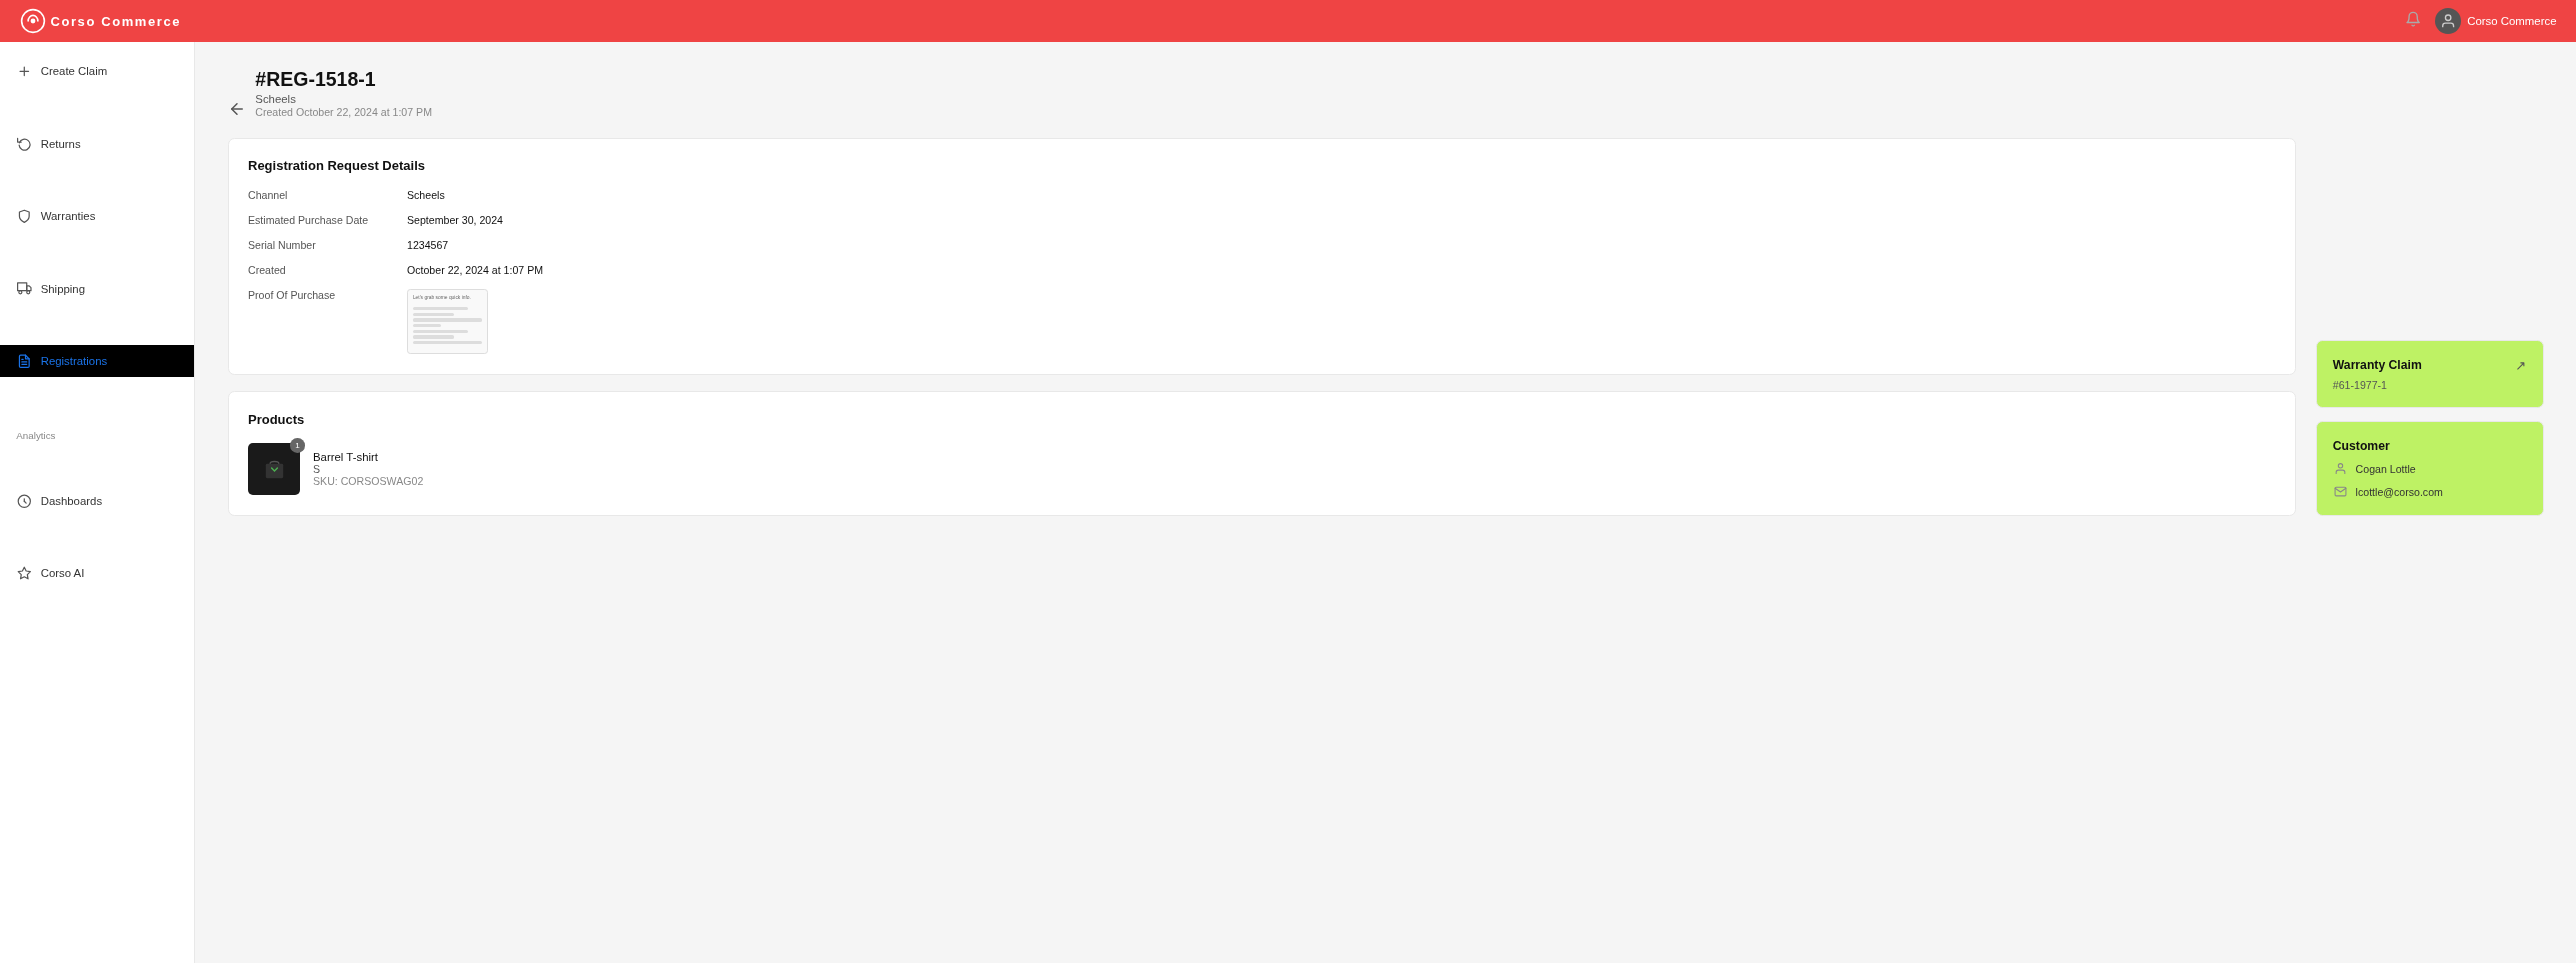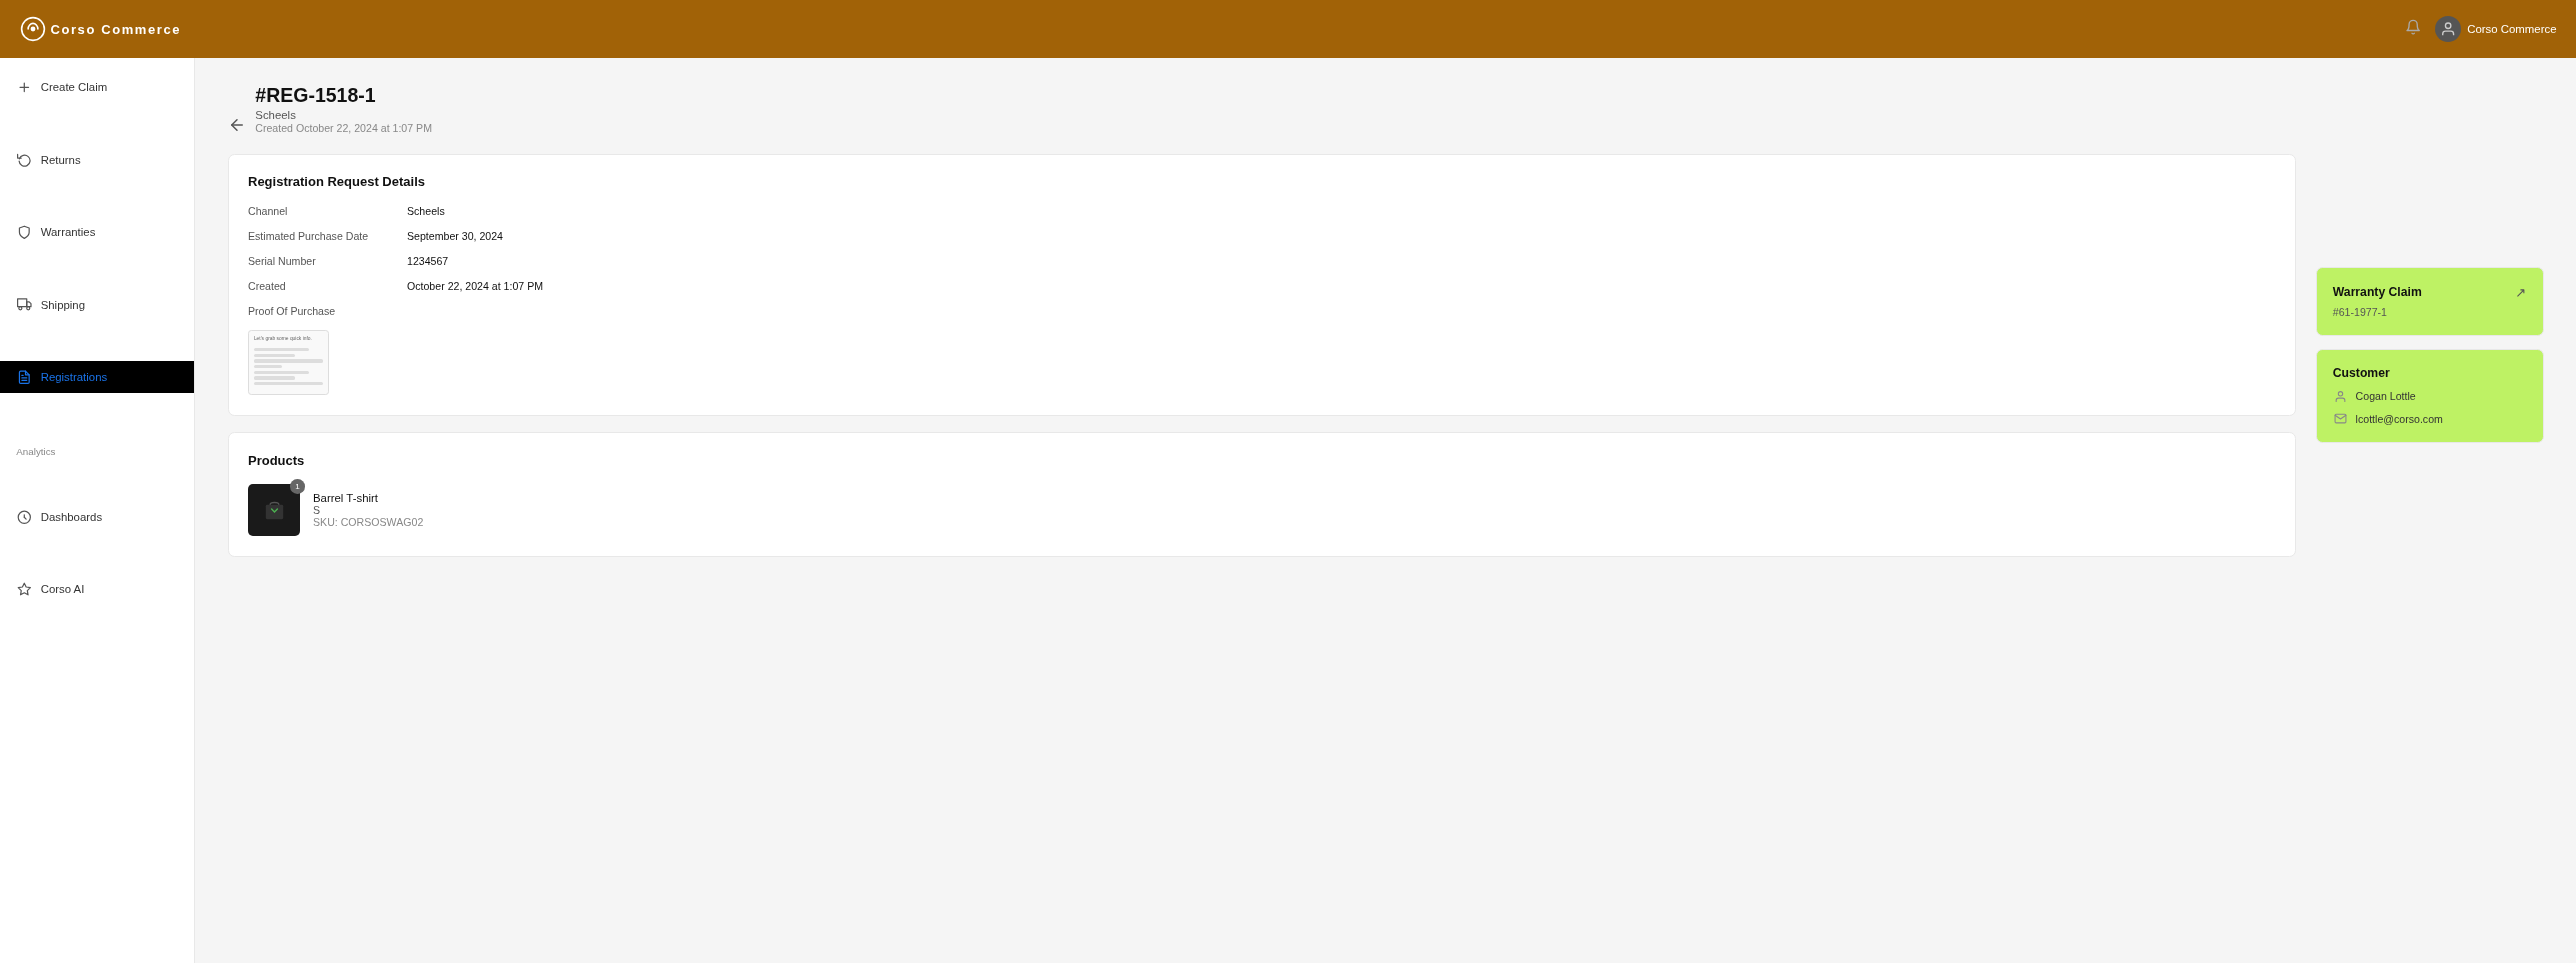--- a/index.html
+++ b/index.html
@@ -1,21 +1,21 @@
 <!DOCTYPE html>
 <html style="font-size:13px"><head>
   <meta charset="utf-8">
   <style>
     * { box-sizing: border-box; margin: 0; padding: 0; }
     body { font-family: -apple-system, BlinkMacSystemFont, 'Segoe UI', sans-serif; background: #f5f5f5; display: flex; flex-direction: column; height: 100vh; overflow: hidden; }
 
     
     .topnav {
-      background: #a16207;
-      height: 58px;
+      background: #ef4444;
+      height: 42px;
       display: flex;
       align-items: center;
       justify-content: space-between;
       padding: 0 19.5px;
       flex-shrink: 0;
     }
     .corso-logo {
       display: flex;
       align-items: center;
       gap: 4.9px;
@@ -140,21 +140,21 @@
     .page-date {
       font-size: 10.6px;
       color: #888;
       margin-top: 1.6px;
     }
 
     
     .two-col {
       display: flex;
       gap: 19.5px;
-      align-items: center;
+      align-items: flex-end;
     }
     .main-col {
       flex: 1;
       display: flex;
       flex-direction: column;
       gap: 16.3px;
     }
     .side-col {
       width: 228px;
       flex-shrink: 0;
@@ -177,21 +177,21 @@
       margin-bottom: 16.3px;
     }
 
     
     .detail-row {
       display: flex;
       align-items: flex-start;
       gap: 13px;
       margin-bottom: 13px;
     }
-    .detail-row:last-child { margin-bottom: 0; flex-direction: column; }
+    .detail-row:last-child { margin-bottom: 0; }
     .detail-label {
       font-size: 10.6px;
       color: #555;
       font-weight: 500;
       width: 146px;
       flex-shrink: 0;
     }
     .detail-value {
       font-size: 10.6px;
       color: #111;

